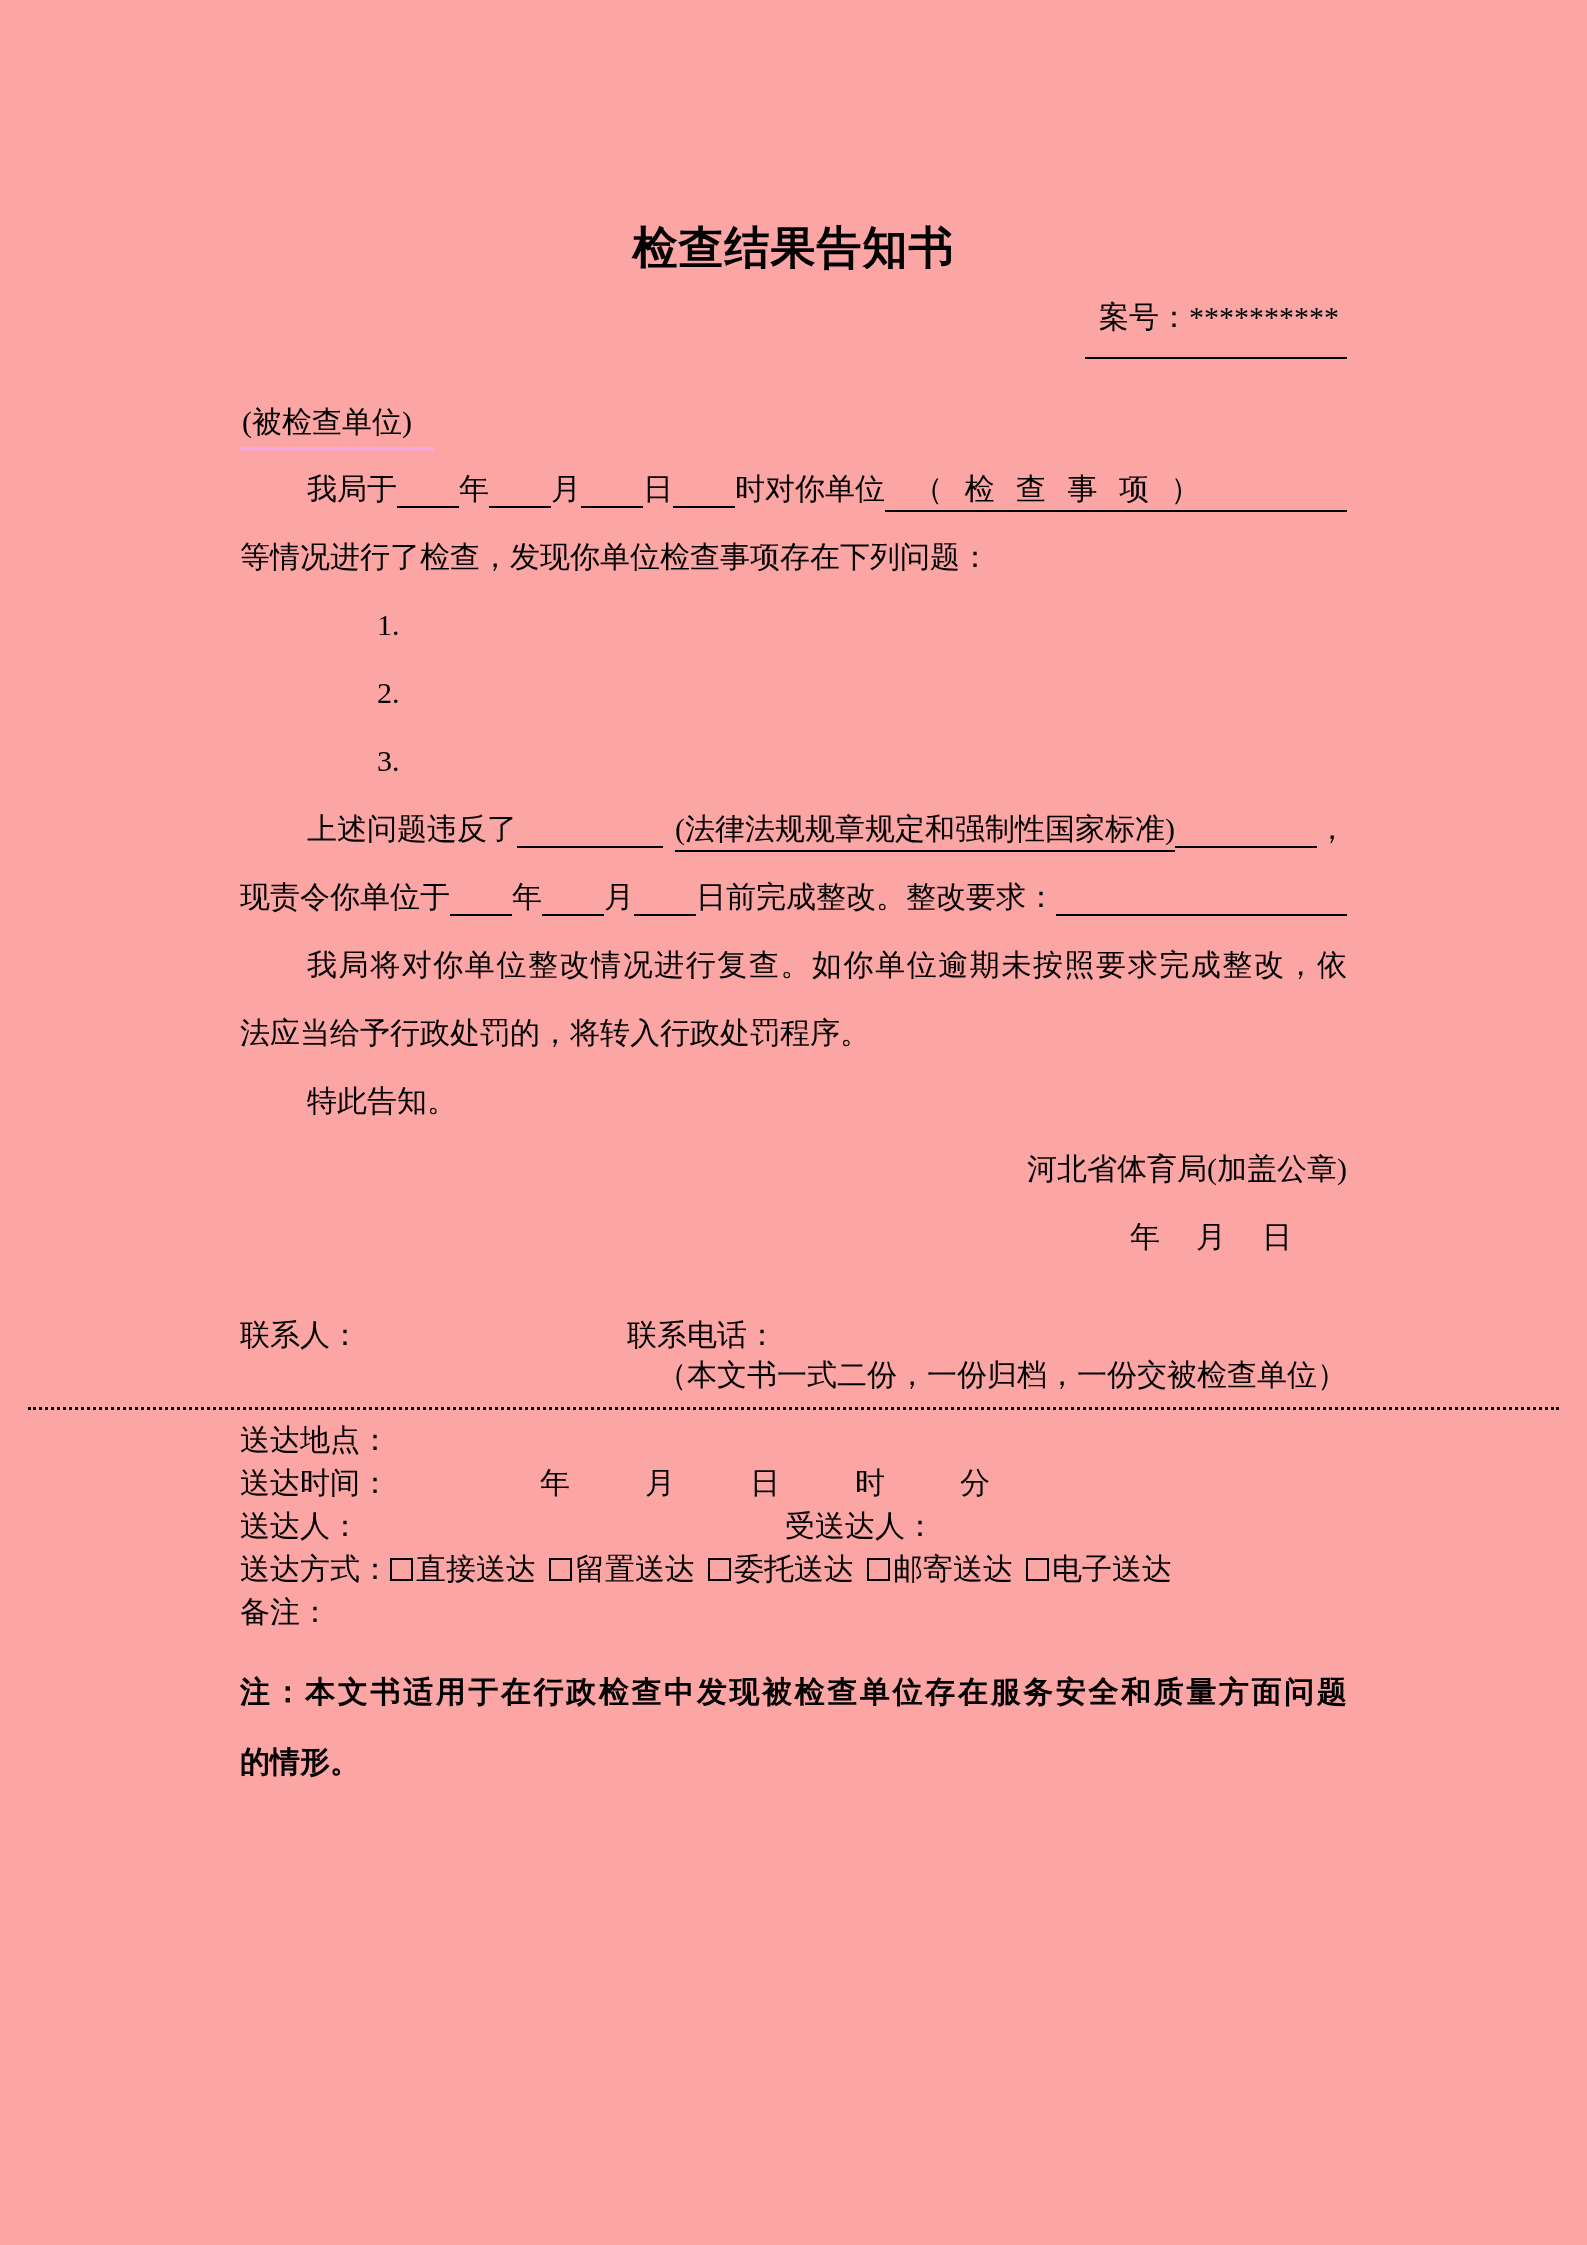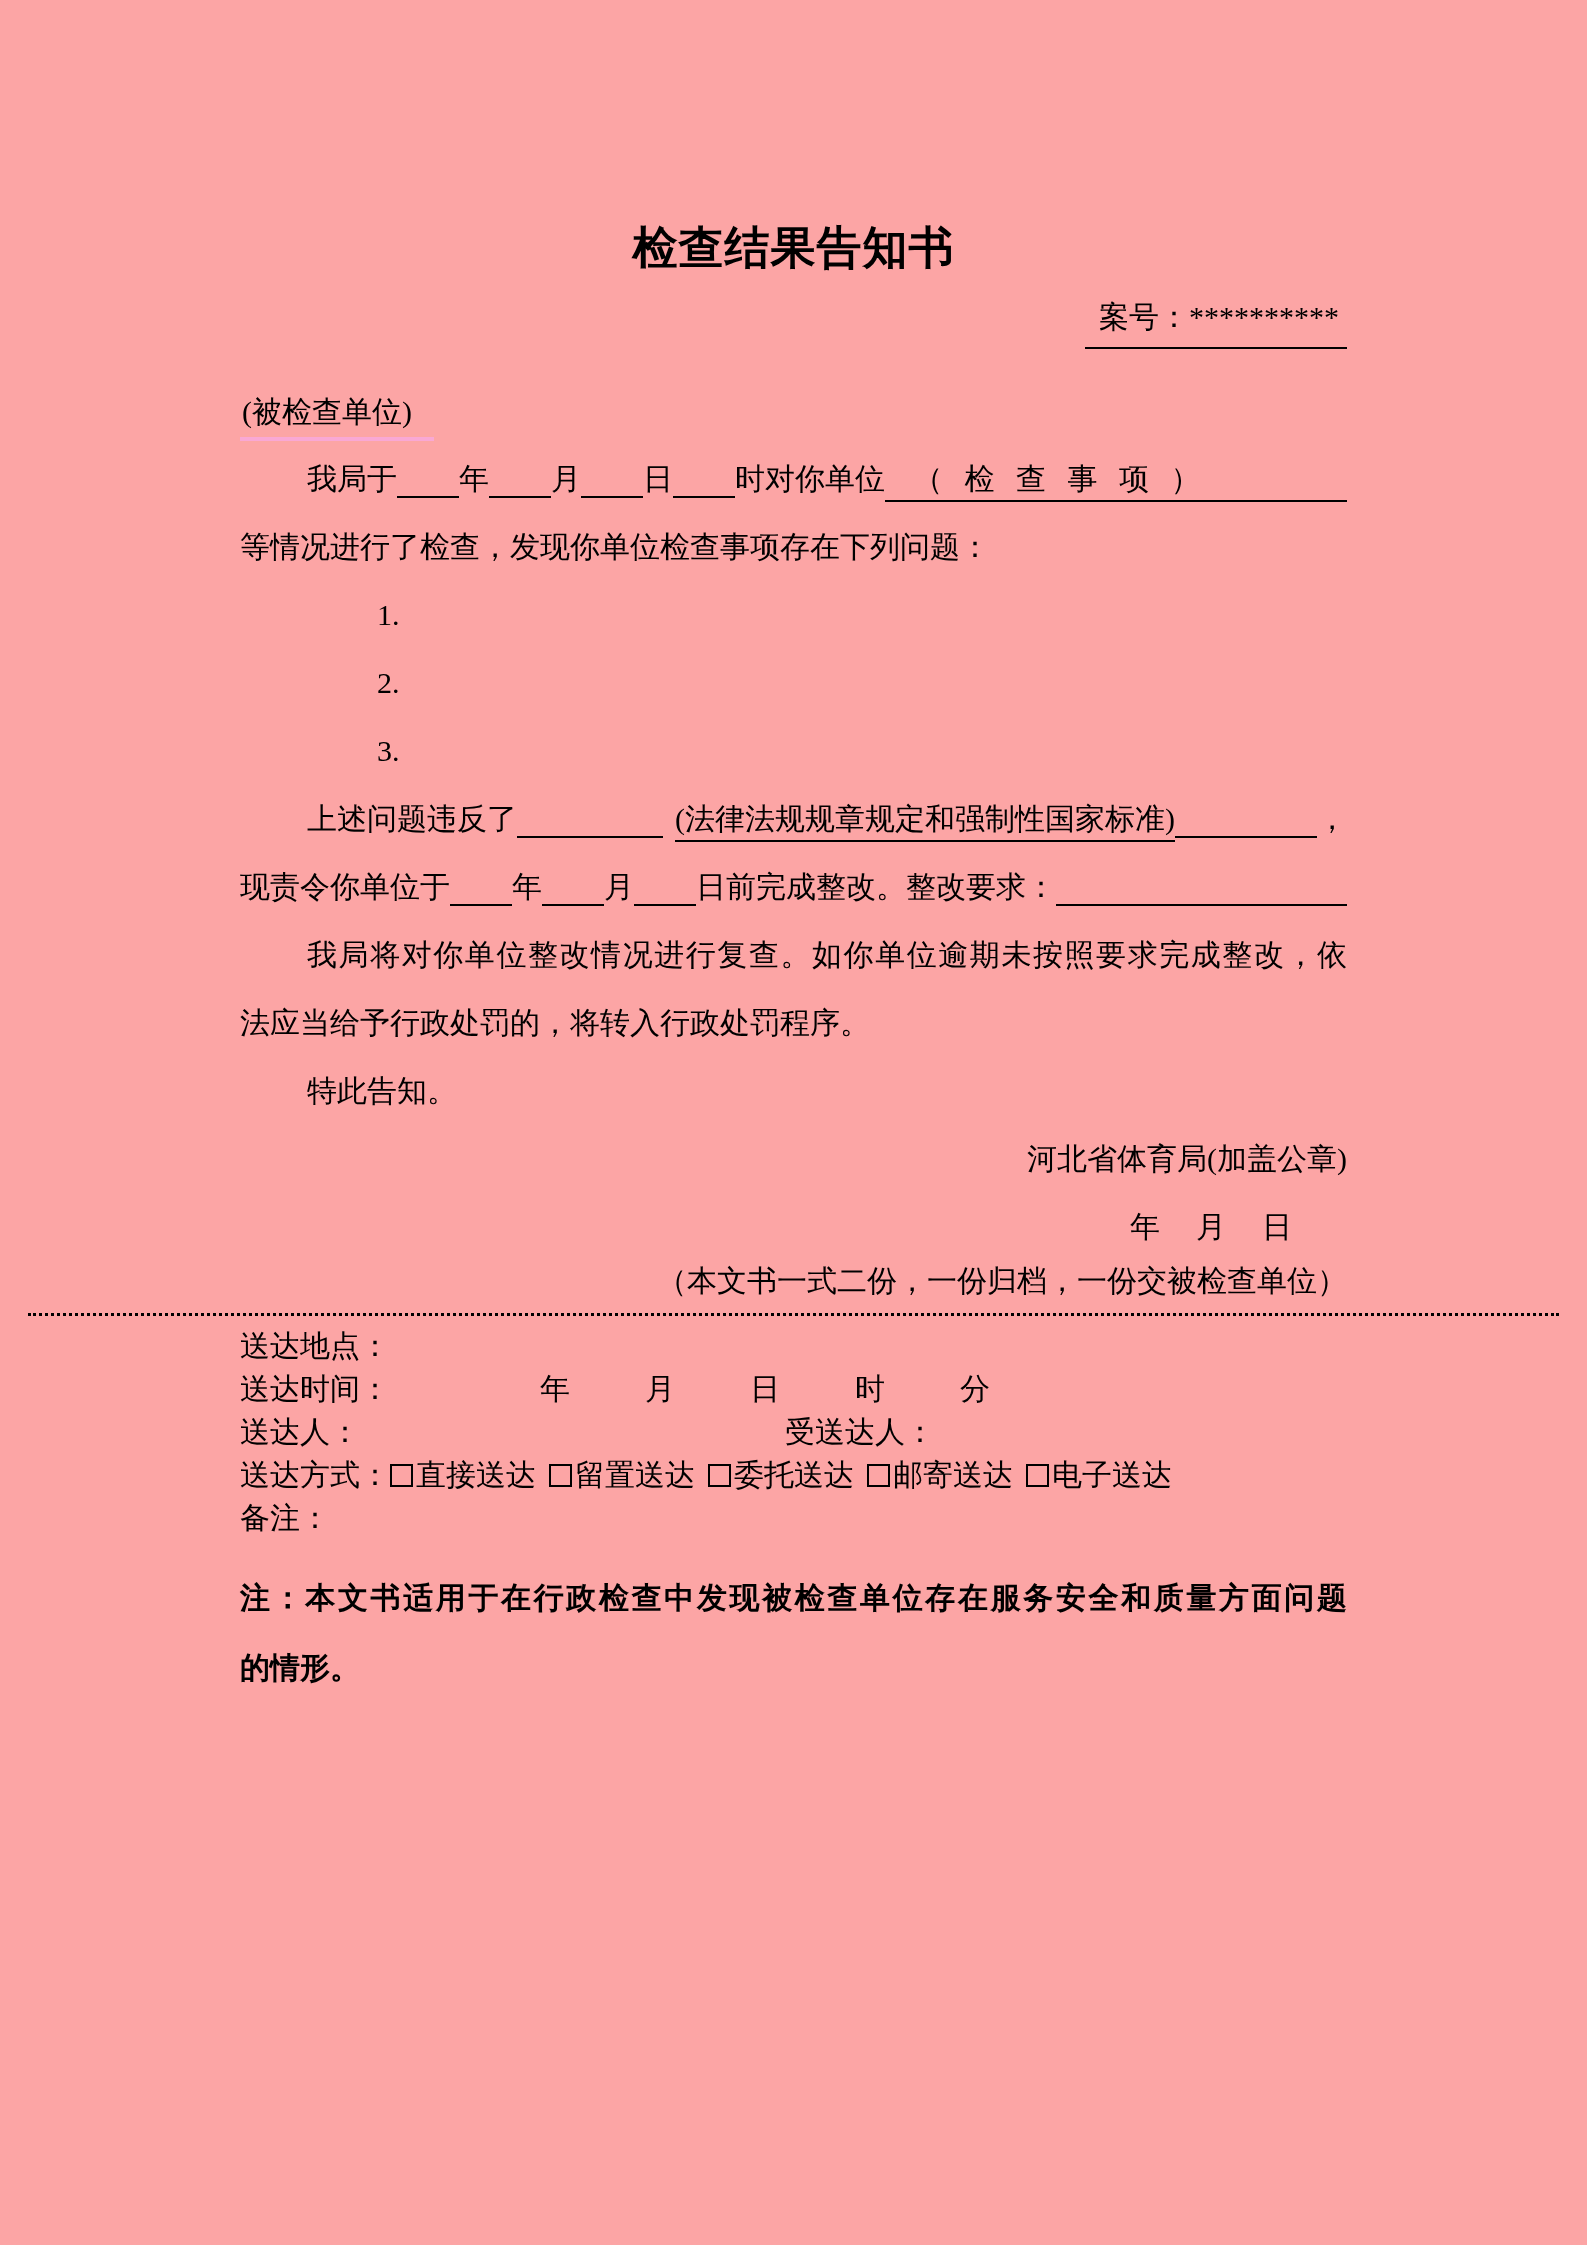--- a/index.html
+++ b/index.html
@@ -21,21 +21,21 @@
     font-size: 45px;
     font-weight: 700;
     line-height: 50px;
     text-align: center;
     letter-spacing: 1px;
   }
   .case-line { margin-top: 22px; text-align: right; line-height: 44px; }
   .case-inner {
     display: inline-block;
     border-bottom: 2px solid #000;
-    padding: 0 8px 8px 14px;
+    padding: 0 8px 18px 14px;
   }
   .recipient-line { margin-top: 40px; line-height: 46px; }
   .recipient-inner {
     display: inline-block;
     border-bottom: 4px solid #f9a8d4;
     padding: 0 22px 2px 2px;
   }
   .body-block { margin-top: 4px; }
   .line { line-height: 68px; white-space: nowrap; }
   .flexline { display: flex; align-items: baseline; line-height: 68px; }
@@ -146,20 +146,23 @@
     <div class="line indent">特此告知。</div>
 
     <div class="line right">河北省体育局(加盖公章)</div>
 
     <div class="line date-line">
       <span>年</span><span class="date-unit">月</span><span class="date-unit">日</span>
     </div>
 
   </div>
 
+  <div class="contact-row">
+    <span class="contact-person">联系人：</span><span>联系电话：</span>
+  </div>
 
   <div class="copies-row">（本文书一式二份，一份归档，一份交被检查单位）</div>
 
   <div class="dotted-sep"></div>
 
   <div class="dlv-row">
     <span>送达地点：</span>
   </div>
 
   <div class="dlv-row">

